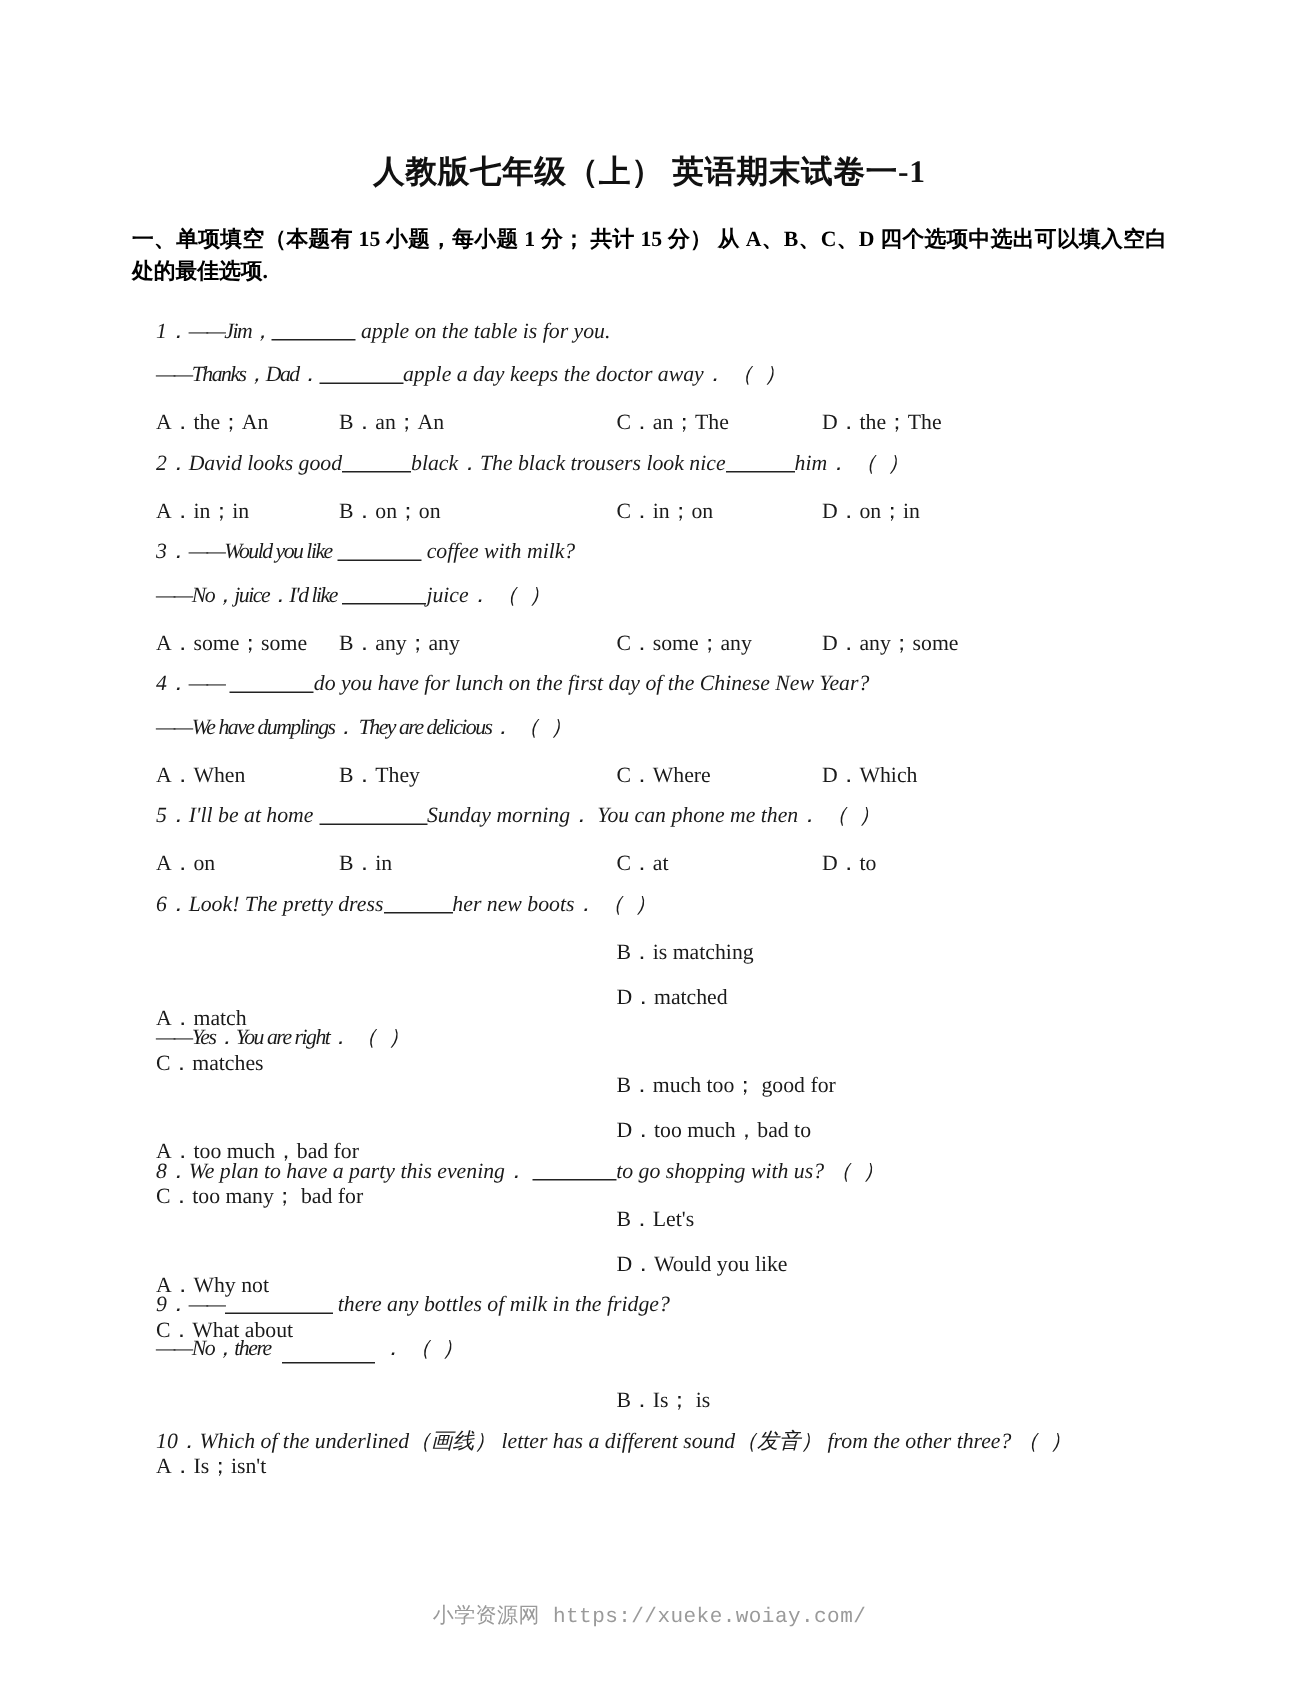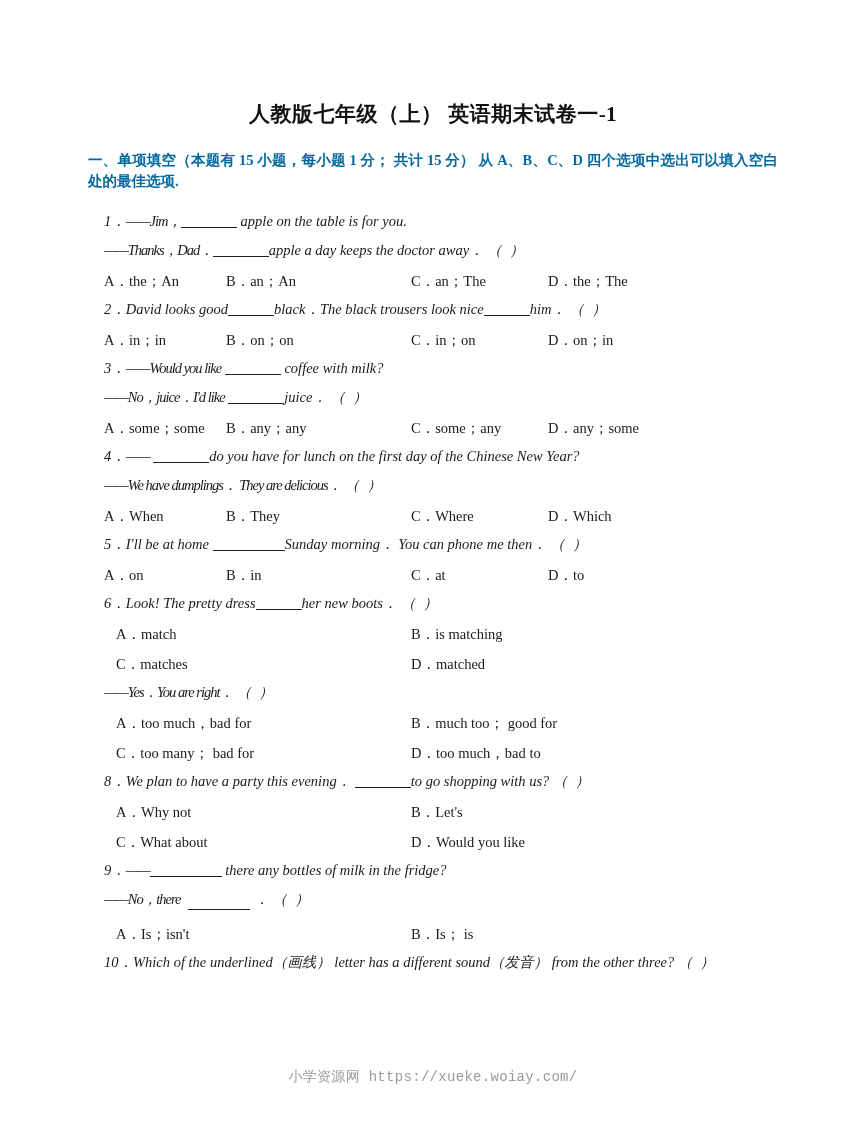--- a/index.html
+++ b/index.html
@@ -40,21 +40,21 @@
   
   .section-head {
     position: absolute;
     left: 88px;
     top: 150px;
     width: 690px;
     font-size: 14.5px;
     font-weight: bold;
     line-height: 21px;
     text-align: justify;
-    color: #0369a1;
+    color: #000000;
   }
 
   
   .qlist {
     position: absolute;
     left: 104px;
     top: 214px;
     width: 700px;
   }
   .line {
@@ -67,21 +67,21 @@
   .q-stem { margin-bottom: 15px; }
   .q-reply { margin-bottom: 15px; }
   .opts-4 { margin-bottom: 15px; position: relative; height: 15px; }
   .opts-2 { margin-bottom: 15px; position: relative; height: 15px; }
 
   .opt { position: absolute; top: 0; font-size: 14.5px; white-space: nowrap; }
   .opts-4 .c0 { left: 0px; }
   .opts-4 .c1 { left: 122px; }
   .opts-4 .c2 { left: 307px; }
   .opts-4 .c3 { left: 444px; }
-  .opts-2 .c0 { left: 12px; }
+  .opts-2 .c0 { left: 0px; margin-top: 44px; }
   .opts-2 .c1 { left: 307px; }
 
   .blank {
     display: inline-block;
     border-bottom: 1.3px solid #222;
     vertical-align: -2px;
     height: 11px;
   }
   .blank.w-sm { width: 46px; }
   .blank.w-md { width: 56px; }

